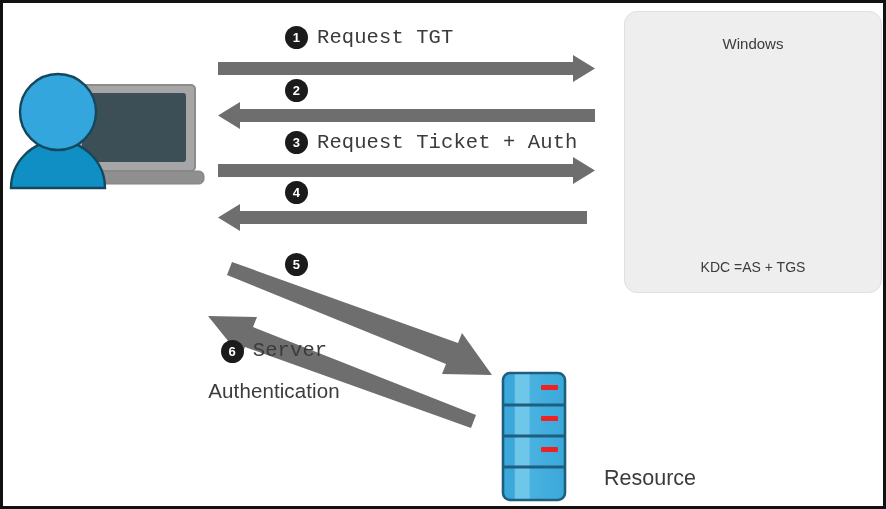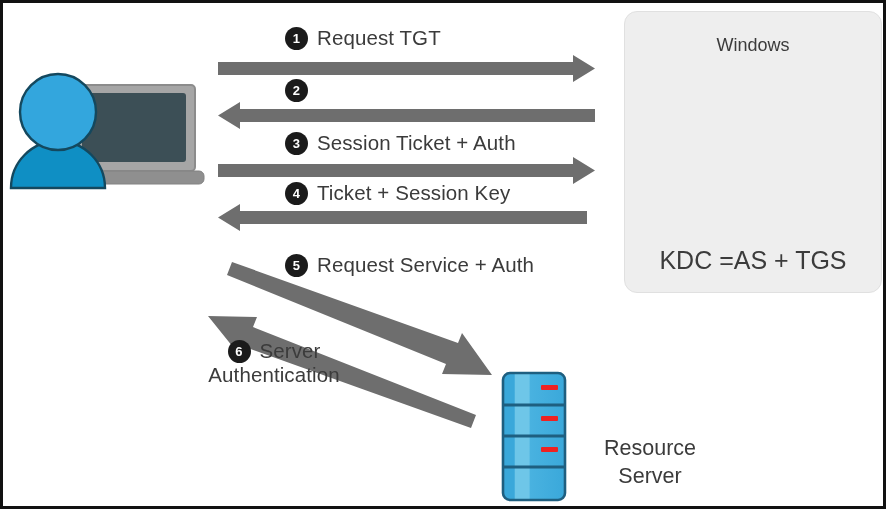--- a/index.html
+++ b/index.html
@@ -47,79 +47,79 @@
     min-width: 23px;
     border-radius: 50%;
     background: #1b1b1b;
     color: #ffffff;
     font-size: 13px;
     font-weight: bold;
     margin-right: 9px;
     line-height: 1;
     box-sizing: border-box;
   }
-  .msg-text { display: inline-block; }
+  .msg-text { display: inline-block; font-family: Liberation Mono, monospace; }
 
   
   .msg-label.two-line {
     display: block;
     text-align: center;
     line-height: 1.18;
   }
   .msg-label.two-line .line1 {
     display: flex;
     align-items: center;
     justify-content: center;
   }
-  .msg-label.two-line .line2 { display: block; }
+  .msg-label.two-line .line2 { display: block; margin-top: 16px; }
 
   
   #dc-panel {
     position: absolute;
     left: 621px;
     top: 8px;
     width: 258px;
     height: 282px;
     background: #eeeeee;
     border: 1px solid #e0e0e0;
     border-radius: 13px;
     box-sizing: border-box;
   }
   #dc-title {
     position: absolute;
     left: 0;
     top: 22px;
     width: 100%;
     text-align: center;
     color: #3b3b3b;
-    font-size: 18px;
+    font-size: 15px;
     line-height: 1.33;
   }
   #dc-footer {
     position: absolute;
     left: 0;
     bottom: 17px;
     width: 100%;
     text-align: center;
     color: #3b3b3b;
-    font-size: 25px;
+    font-size: 14px;
   }
 
   
   #rs-label {
     position: absolute;
     left: 572px;
     top: 432px;
     width: 150px;
     text-align: center;
     color: #3b3b3b;
     font-size: 21.5px;
     line-height: 1.3;
   }
-  #rs-label .ln { display: block; }
+  #rs-label .ln { display: block; margin-top: 30px; }
 </style>
 </head>
 <body>
 
 <div id="diagram">
 
   <svg class="layer" viewBox="0 0 886 509" width="886" height="509">
 
     <defs>
       <linearGradient id="rackLightBand" x1="0" y1="0" x2="1" y2="0">
@@ -247,31 +247,29 @@
     <span class="badge">1</span>
     <span class="msg-text">Request TGT</span>
   </div>
 
   <div class="msg-label" style="left:282px; top:76px;">
     <span class="badge">2</span>
   </div>
 
   <div class="msg-label" style="left:282px; top:128px;">
     <span class="badge">3</span>
-    <span class="msg-text">Session Ticket + Auth</span>
+    <span class="msg-text">Request Ticket + Auth</span>
   </div>
 
   <div class="msg-label" style="left:282px; top:178px;">
     <span class="badge">4</span>
-    <span class="msg-text">Ticket + Session Key</span>
   </div>
 
   <div class="msg-label" style="left:282px; top:250px;">
     <span class="badge">5</span>
-    <span class="msg-text">Request Service + Auth</span>
   </div>
 
   <div class="msg-label two-line" style="left:186px; top:336px; width:170px;">
     <span class="line1">
       <span class="badge">6</span>
       <span class="msg-text">Server</span>
     </span>
     <span class="line2">Authentication</span>
   </div>
 

